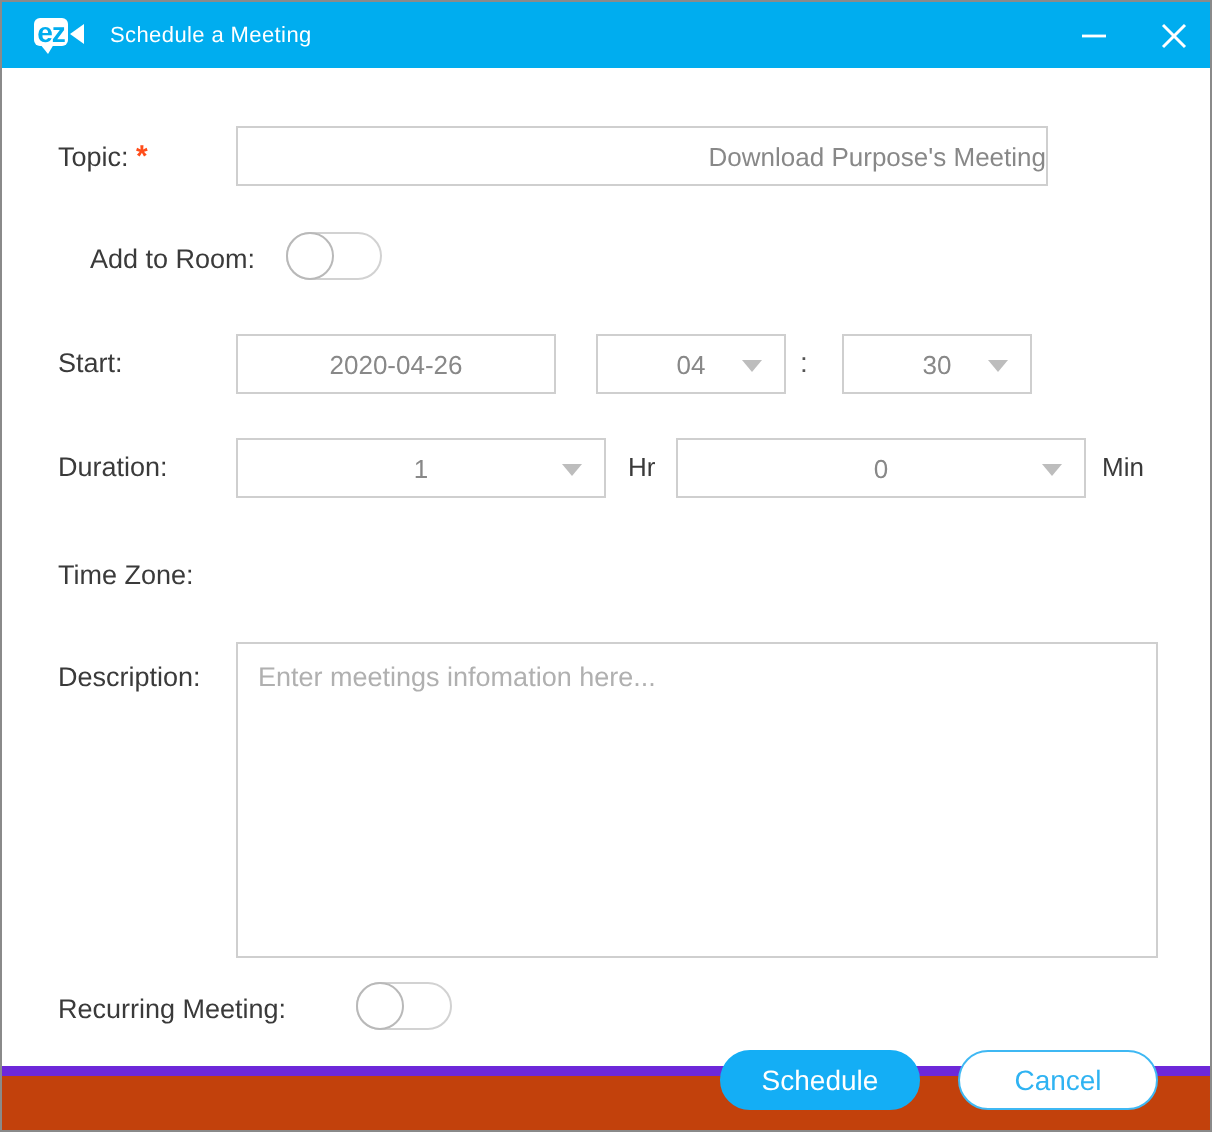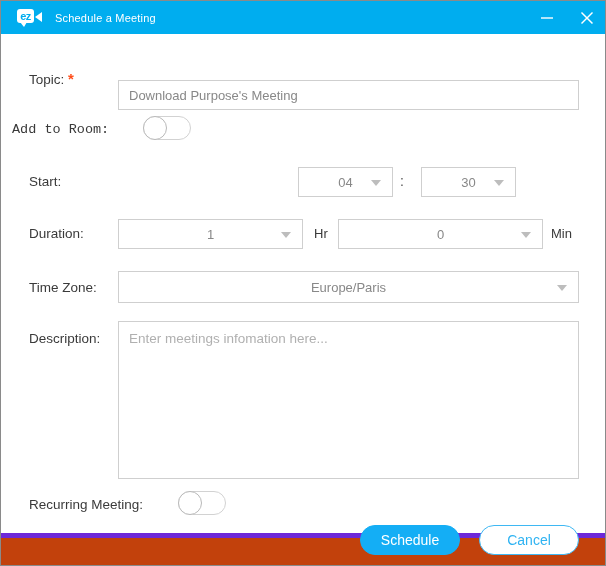--- a/index.html
+++ b/index.html
@@ -56,21 +56,21 @@
     border-right: 3px solid transparent;
     border-top: 5px solid #ffffff;
   }
   .app-icon .ez {
     position: absolute;
     left: 0; top: 1px;
     width: 17px;
     height: 14px;
     line-height: 14px;
     text-align: center;
-    font-size: 11px;
+    font-size: 14px;
     font-weight: bold;
     color: #00ADEF;
     letter-spacing: -0.5px;
   }
   .app-icon .cam {
     position: absolute;
     left: 18px; top: 4px;
     width: 0; height: 0;
     border-top: 5px solid transparent;
     border-bottom: 5px solid transparent;
@@ -253,30 +253,33 @@
       </div>
     </div>
   </div>
 
   <div class="content">
 
     <div class="label" style="left:28px; top:36px;">
       <span>Topic:</span>
       <span class="req">*</span>
     </div>
-    <div class="field padleft" style="left:117px; top:46px; width:461px; height:30px;">
+    <div class="field padleft" style="left:117px; top:29px; width:406px; height:30px;justify-content:flex-end;">
       <span class="val">Download Purpose's Meeting</span>
     </div>
 
-    <div class="label" style="left:11px; top:88px;font-family:Liberation Mono, monospace;">Add to Room:</div>
+    <div class="label" style="left:44px; top:88px;">Add to Room:</div>
     <div class="toggle" style="left:142px; top:82px;">
       <div class="knob"></div>
     </div>
 
     <div class="label" style="left:28px; top:140px;">Start:</div>
+    <div class="field center" style="left:117px; top:133px; width:160px; height:30px;">
+      <span class="val">2020-04-26</span>
+    </div>
     <div class="field center" style="left:297px; top:133px; width:95px; height:30px;">
       <span class="val">04</span>
       <span class="caret"></span>
     </div>
     <div class="colon" style="left:399px; top:139px;">:</div>
     <div class="field center" style="left:420px; top:133px; width:95px; height:30px;">
       <span class="val">30</span>
       <span class="caret"></span>
     </div>
 
@@ -286,24 +289,20 @@
       <span class="caret"></span>
     </div>
     <div class="unit" style="left:313px; top:192px;">Hr</div>
     <div class="field center" style="left:337px; top:185px; width:205px; height:30px;">
       <span class="val">0</span>
       <span class="caret"></span>
     </div>
     <div class="unit" style="left:550px; top:192px;">Min</div>
 
     <div class="label" style="left:28px; top:246px;">Time Zone:</div>
-    <div class="field center" style="left:117px; top:237px; width:461px; height:32px;">
-      <span class="val">Europe/Paris</span>
-      <span class="caret"></span>
-    </div>
 
     <div class="label" style="left:28px; top:297px;">Description:</div>
     <div class="textarea" style="left:117px; top:287px; width:461px; height:158px;">
       <span>Enter meetings infomation here...</span>
     </div>
 
     <div class="label" style="left:28px; top:463px;">Recurring Meeting:</div>
     <div class="toggle" style="left:177px; top:457px;">
       <div class="knob"></div>
     </div>

